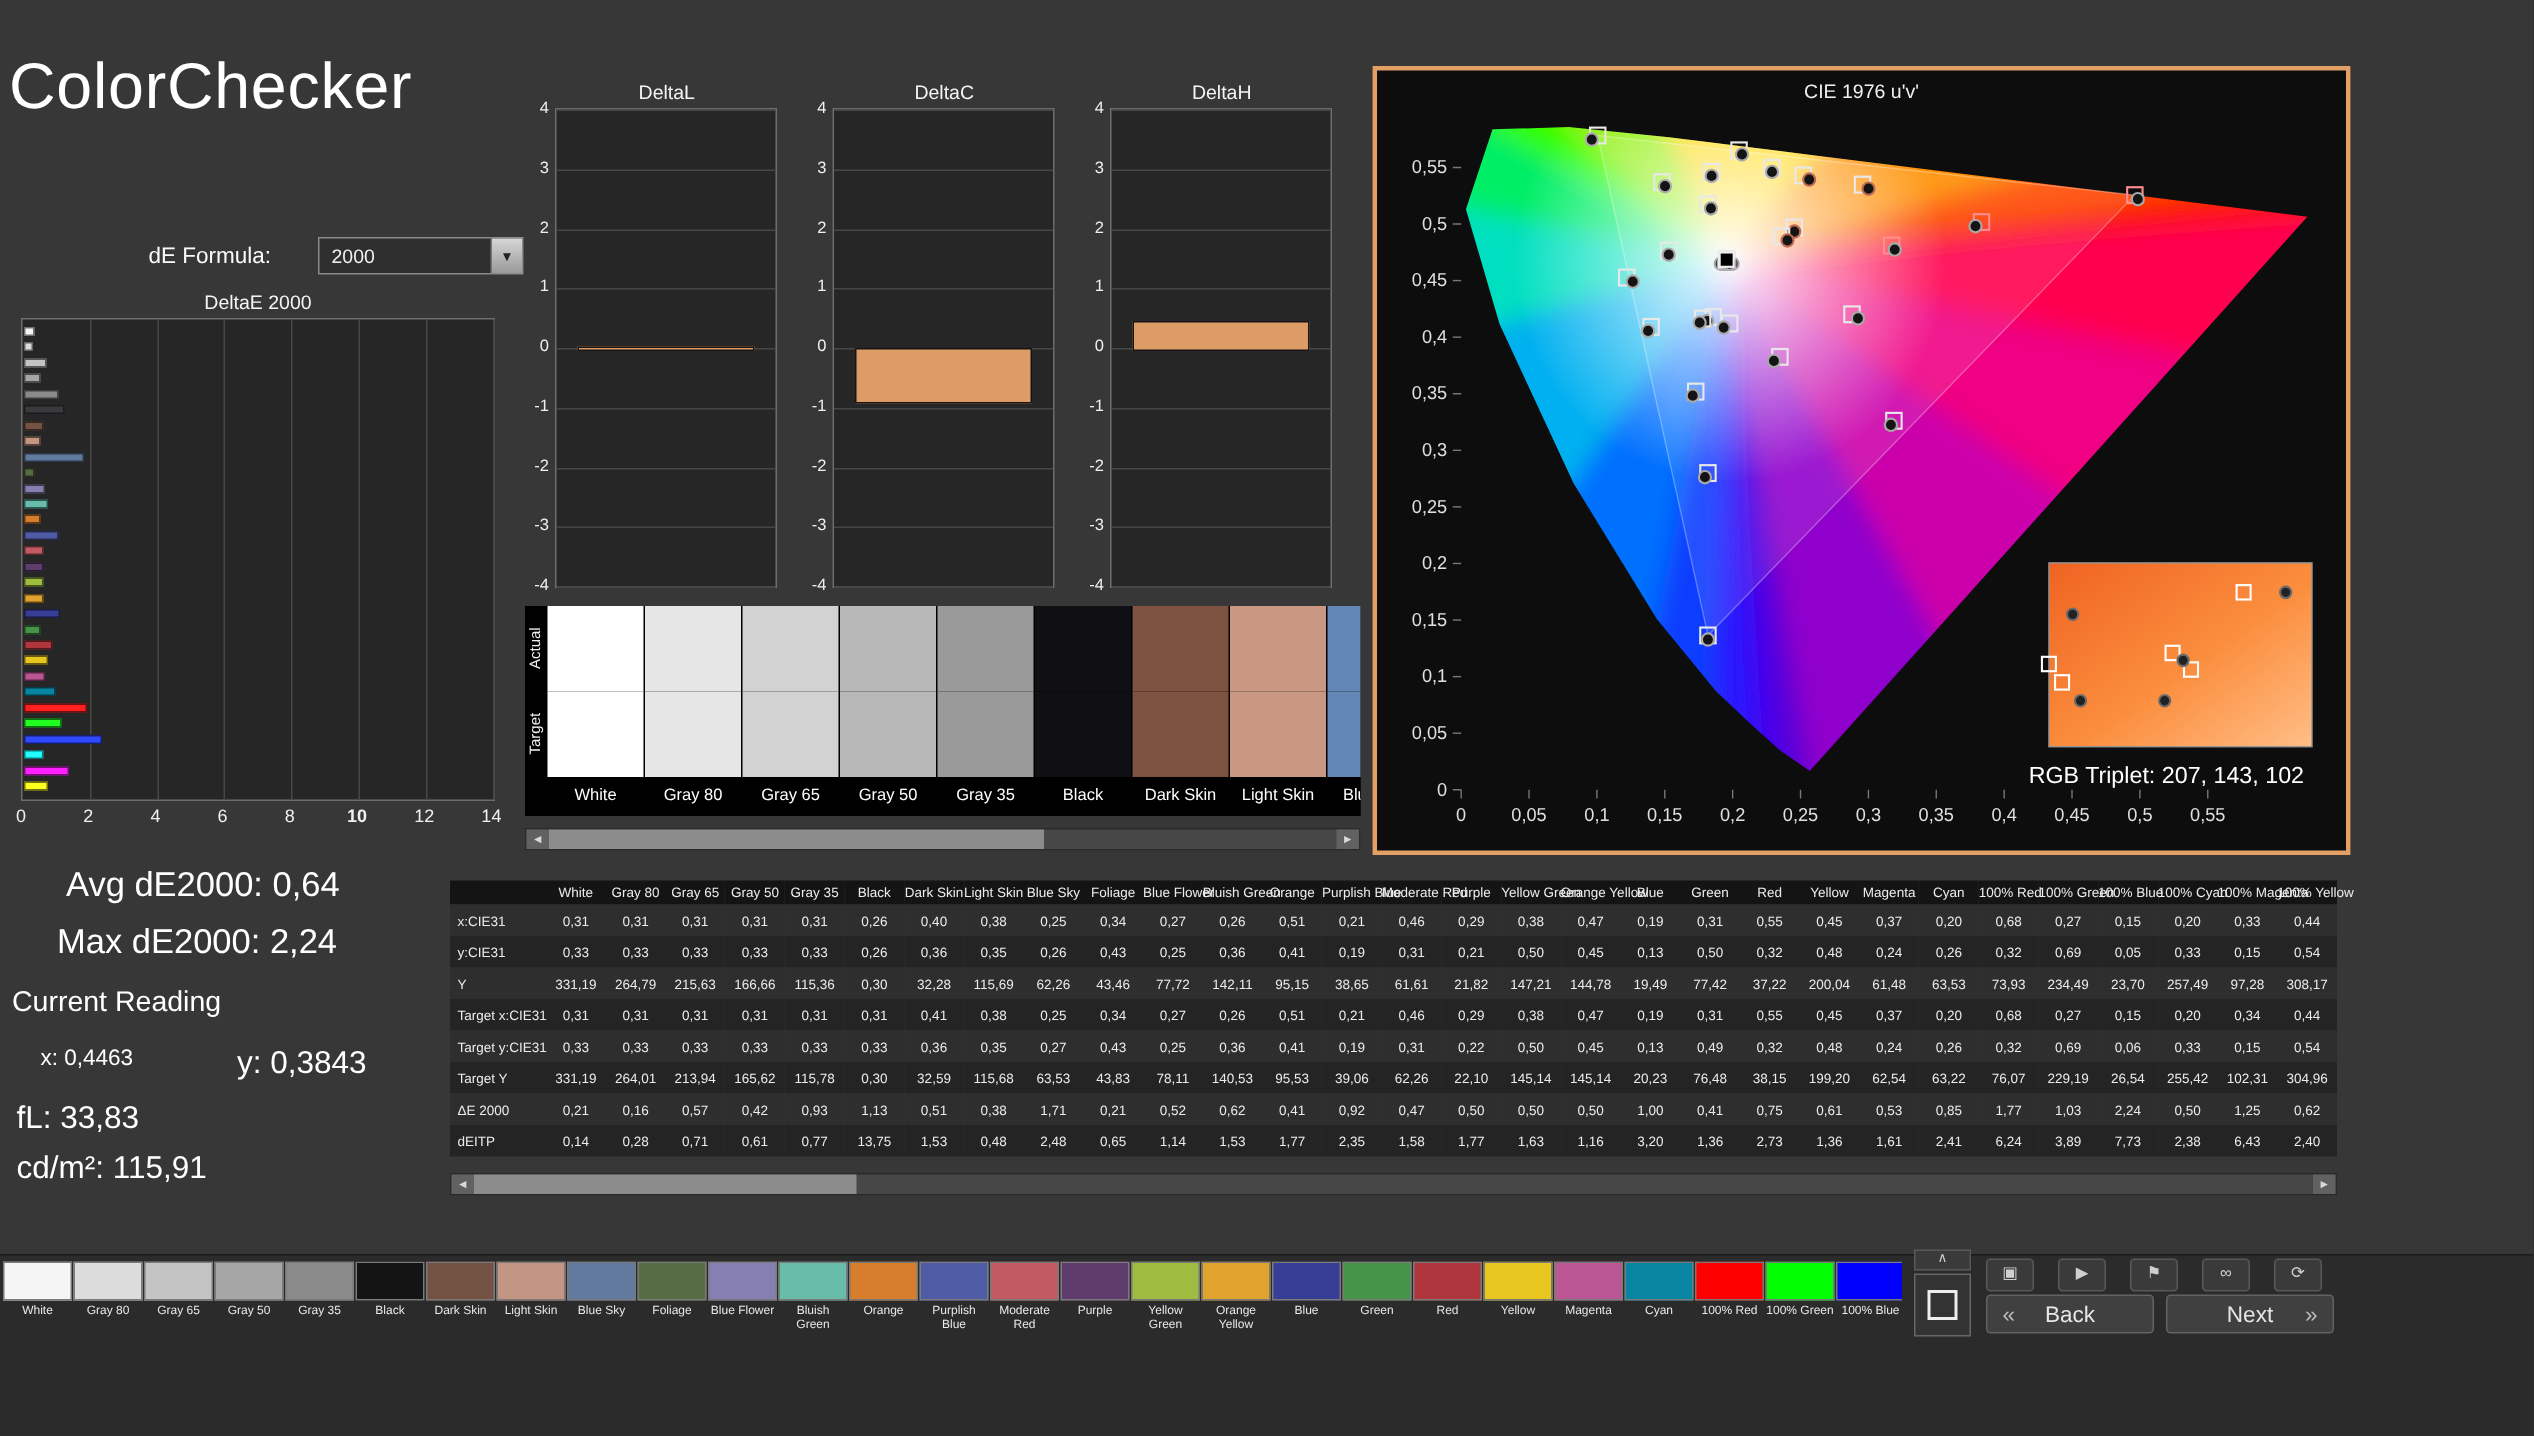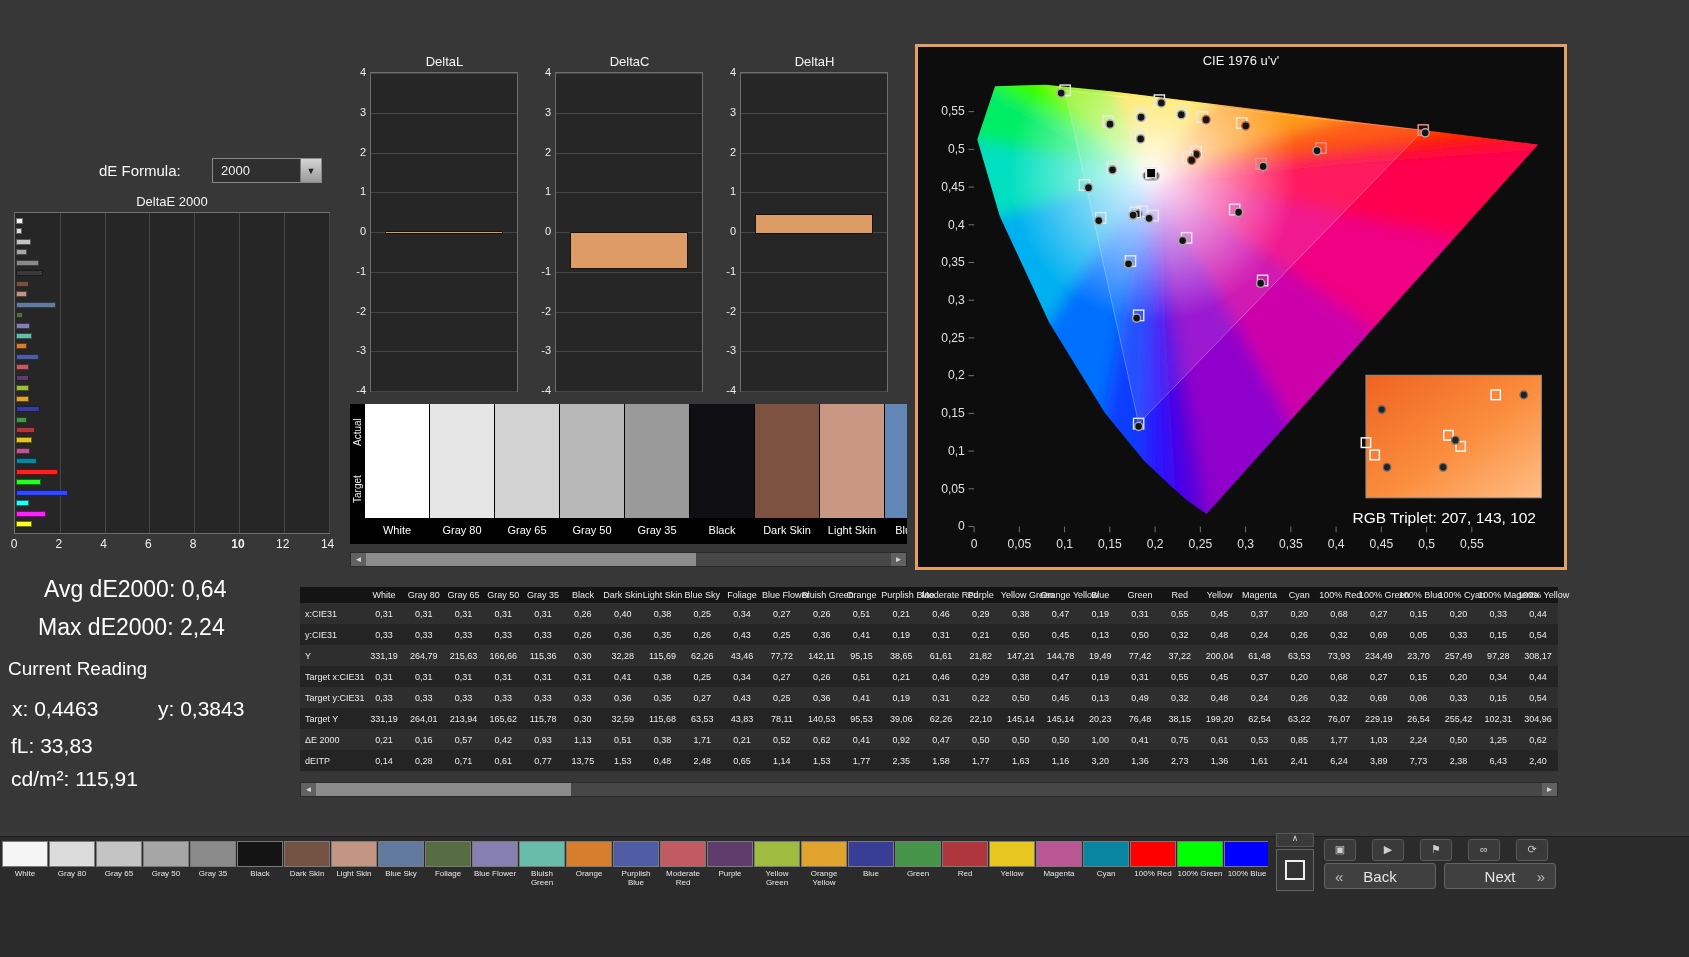--- a/index.html
+++ b/index.html
@@ -3,21 +3,21 @@
 <meta charset="utf-8">
 <style>
   html,body{margin:0;padding:0;background:#2c2c2c;}
   .page{position:relative;width:1689px;height:957px;background:#373737;overflow:hidden;
         font-family:"Liberation Sans",sans-serif;color:#f2f2f2;}
 
   
   .page-title{position:absolute;left:6px;top:34px;font-size:43px;font-weight:400;color:#ffffff;letter-spacing:.5px;}
   .subtitle{position:absolute;left:20px;top:98px;width:336px;text-align:center;font-size:13.5px;font-weight:700;line-height:1.55;color:#fafafa;}
   .formula-label{position:absolute;left:99px;top:162px;font-size:15px;color:#fafafa;}
-  .formula-select{position:absolute;left:212px;top:158px;width:110px;height:25px;background:#2f2f2f;
+  .formula-select{position:absolute;left:212px;top:158px;width:137px;height:25px;background:#2f2f2f;
         border:1px solid #8a8a8a;display:flex;align-items:stretch;cursor:pointer;box-sizing:border-box;}
   .select-text{flex:1;font-size:13px;color:#f0f0f0;padding:4px 0 0 8px;}
   .select-arrow{width:20px;background:linear-gradient(#d6d6d6,#9a9a9a);color:#222;font-size:9px;
         display:flex;align-items:center;justify-content:center;border-left:1px solid #777;}
 
   
   .deltaE-title{position:absolute;left:14px;top:194px;width:316px;text-align:center;font-size:13px;color:#f5f5f5;}
   .deltaE-panel{position:absolute;left:14px;top:212px;width:316px;height:322px;background:#262626;border:1px solid #6e6e6e;box-sizing:border-box;}
   .gridline-v{position:absolute;top:0;bottom:0;width:1px;background:#474747;}
   .hbar{position:absolute;left:1px;height:4px;border:1px solid rgba(0,0,0,.55);box-sizing:content-box;}
@@ -55,21 +55,21 @@
         border:3px solid #e2a065;box-sizing:border-box;}
   .cie-title{position:absolute;top:6px;left:0;right:0;text-align:center;font-size:13px;color:#f0f0f0;}
   .cie-svg{position:absolute;left:2px;top:20px;}
   .rgb-triplet{position:absolute;right:28px;top:462px;font-size:15.5px;color:#ffffff;margin-left:21px;}
 
   
   .stat{position:absolute;color:#ffffff;white-space:nowrap;}
   .stat-avg{left:44px;top:576px;font-size:23px;}
   .stat-max{left:38px;top:614px;font-size:23px;}
   .stat-current{left:8px;top:658px;font-size:19px;}
-  .stat-x{left:12px;top:697px;font-size:21px;}
+  .stat-x{left:27px;top:697px;font-size:15px;}
   .stat-y{left:158px;top:697px;font-size:21px;}
   .stat-fl{left:11px;top:734px;font-size:21px;}
   .stat-cd{left:11px;top:767px;font-size:21px;}
 
   
   .table-wrap{position:absolute;left:300px;top:587px;width:1260px;}
   table.patch-table{border-collapse:collapse;table-layout:fixed;width:1258px;font-size:9px;color:#ececec;}
   .patch-table th,.patch-table td{padding:0;height:21px;text-align:center;white-space:nowrap;font-weight:400;}
   .patch-table thead th{height:16px;background:#141414;overflow:visible;}
   .patch-table tbody tr:nth-child(odd){background:#2e2e2e;}
@@ -96,20 +96,21 @@
   .pager-row{position:absolute;left:52px;top:26px;display:flex;gap:8px;}
   .pager-btn{width:112px;height:26px;background:#404040;border:1px solid #636363;border-radius:3px;color:#e6e6e6;
         font-size:15px;display:flex;align-items:center;justify-content:space-between;padding:0 10px;box-sizing:border-box;cursor:pointer;}
   .chev{color:#bdbdbd;font-size:15px;}
 </style>
 </head>
 <body>
 
 <div class="page">
 
+  <div class="page-title">ColorChecker</div>
   <div class="formula-label">dE Formula:</div>
   <div class="formula-select">
     <span class="select-text">2000</span>
     <span class="select-arrow">▼</span>
   </div>
 
   <div class="deltaE-title">DeltaE 2000</div>
   <div class="deltaE-panel" id="dePanel">
       <div class="gridline-v" style="left: 44.8px;"></div>
       <div class="gridline-v" style="left: 89.6px;"></div>

